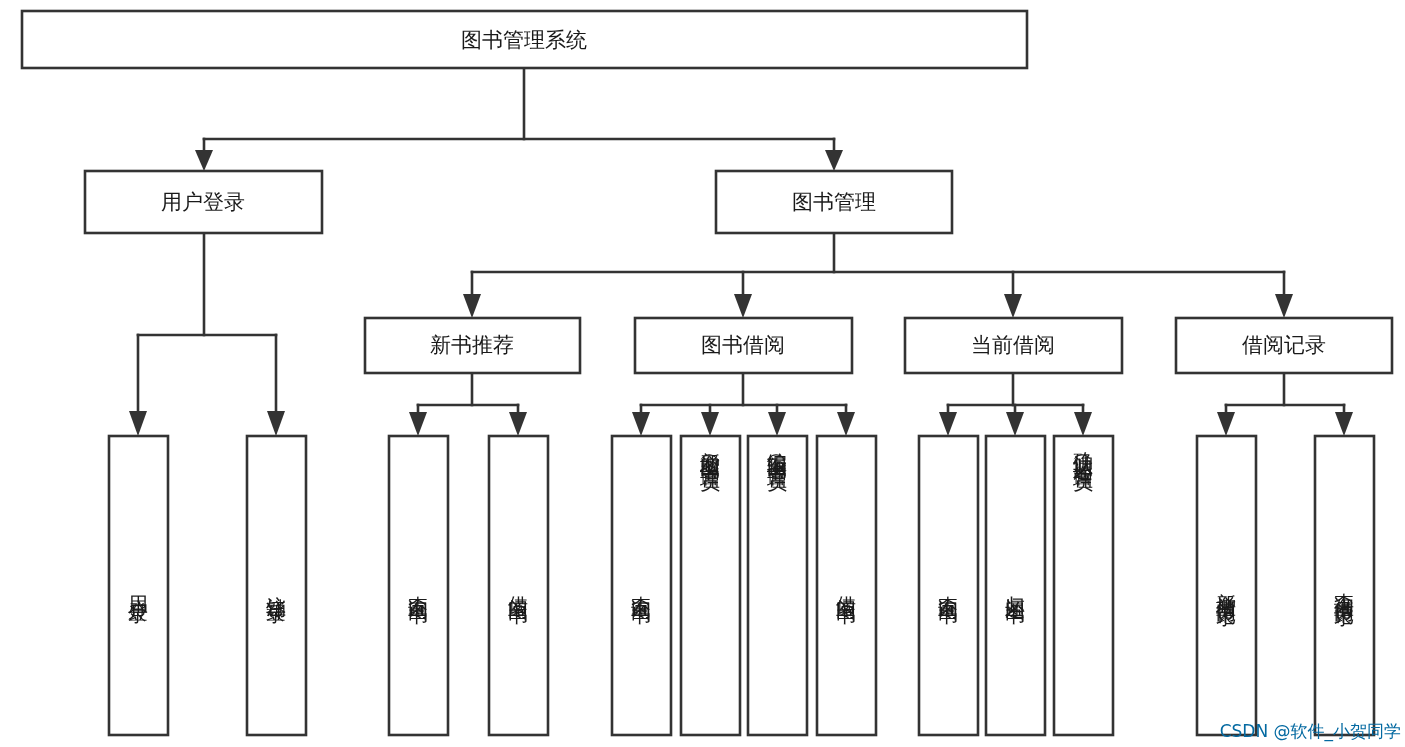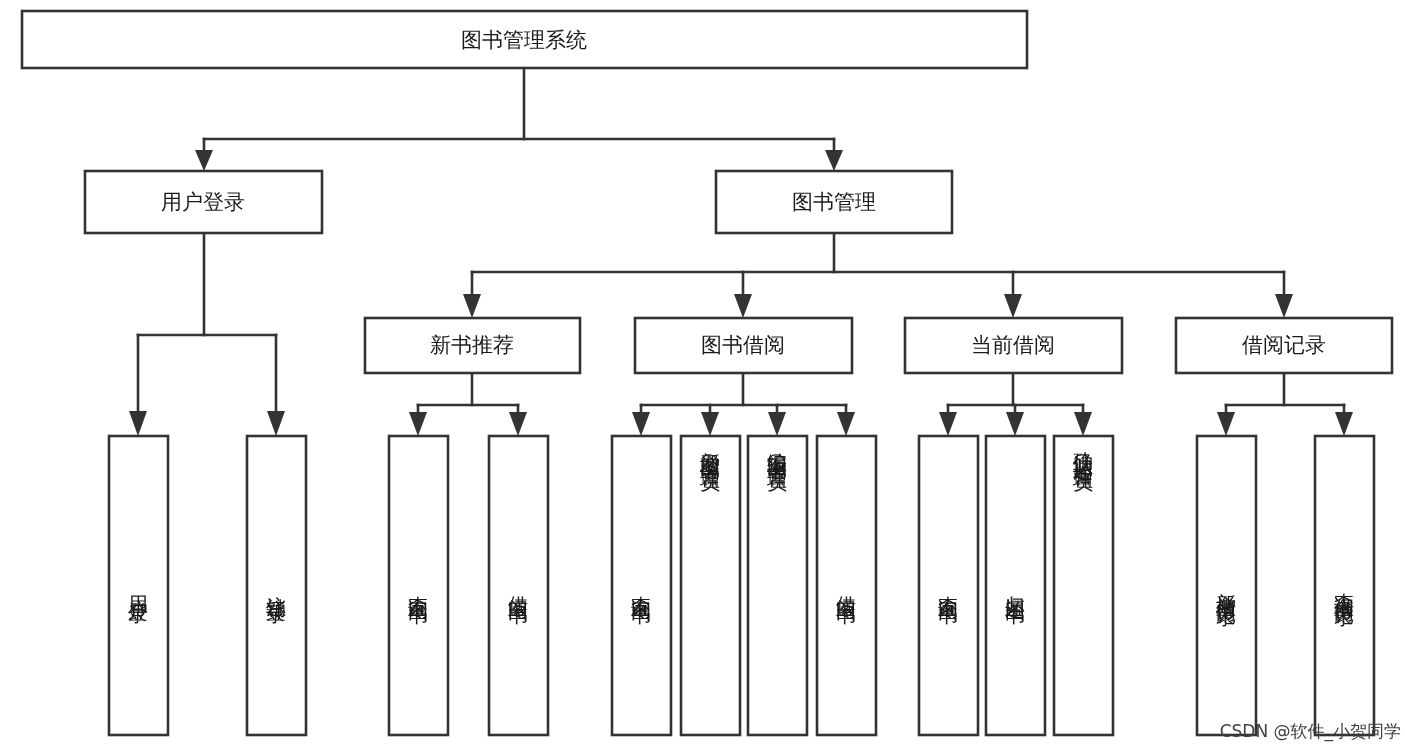--- a/index.html
+++ b/index.html
@@ -66,21 +66,21 @@
     letter-spacing: 3px;
     white-space: nowrap;
     text-align: center;
   }
   .watermark {
     position: absolute;
     right: 8px;
     bottom: 4px;
     font-family: "DejaVu Sans", "Liberation Sans", sans-serif;
     font-size: 17px;
-    color: #404040;
+    color: #0369a1;
     white-space: nowrap;
     pointer-events: none;
   }
 </style>
 </head>
 <body>
 
 <div id="diagram-root">
 
   <svg class="diagram" viewBox="0 0 1405 747" xmlns="http://www.w3.org/2000/svg">

